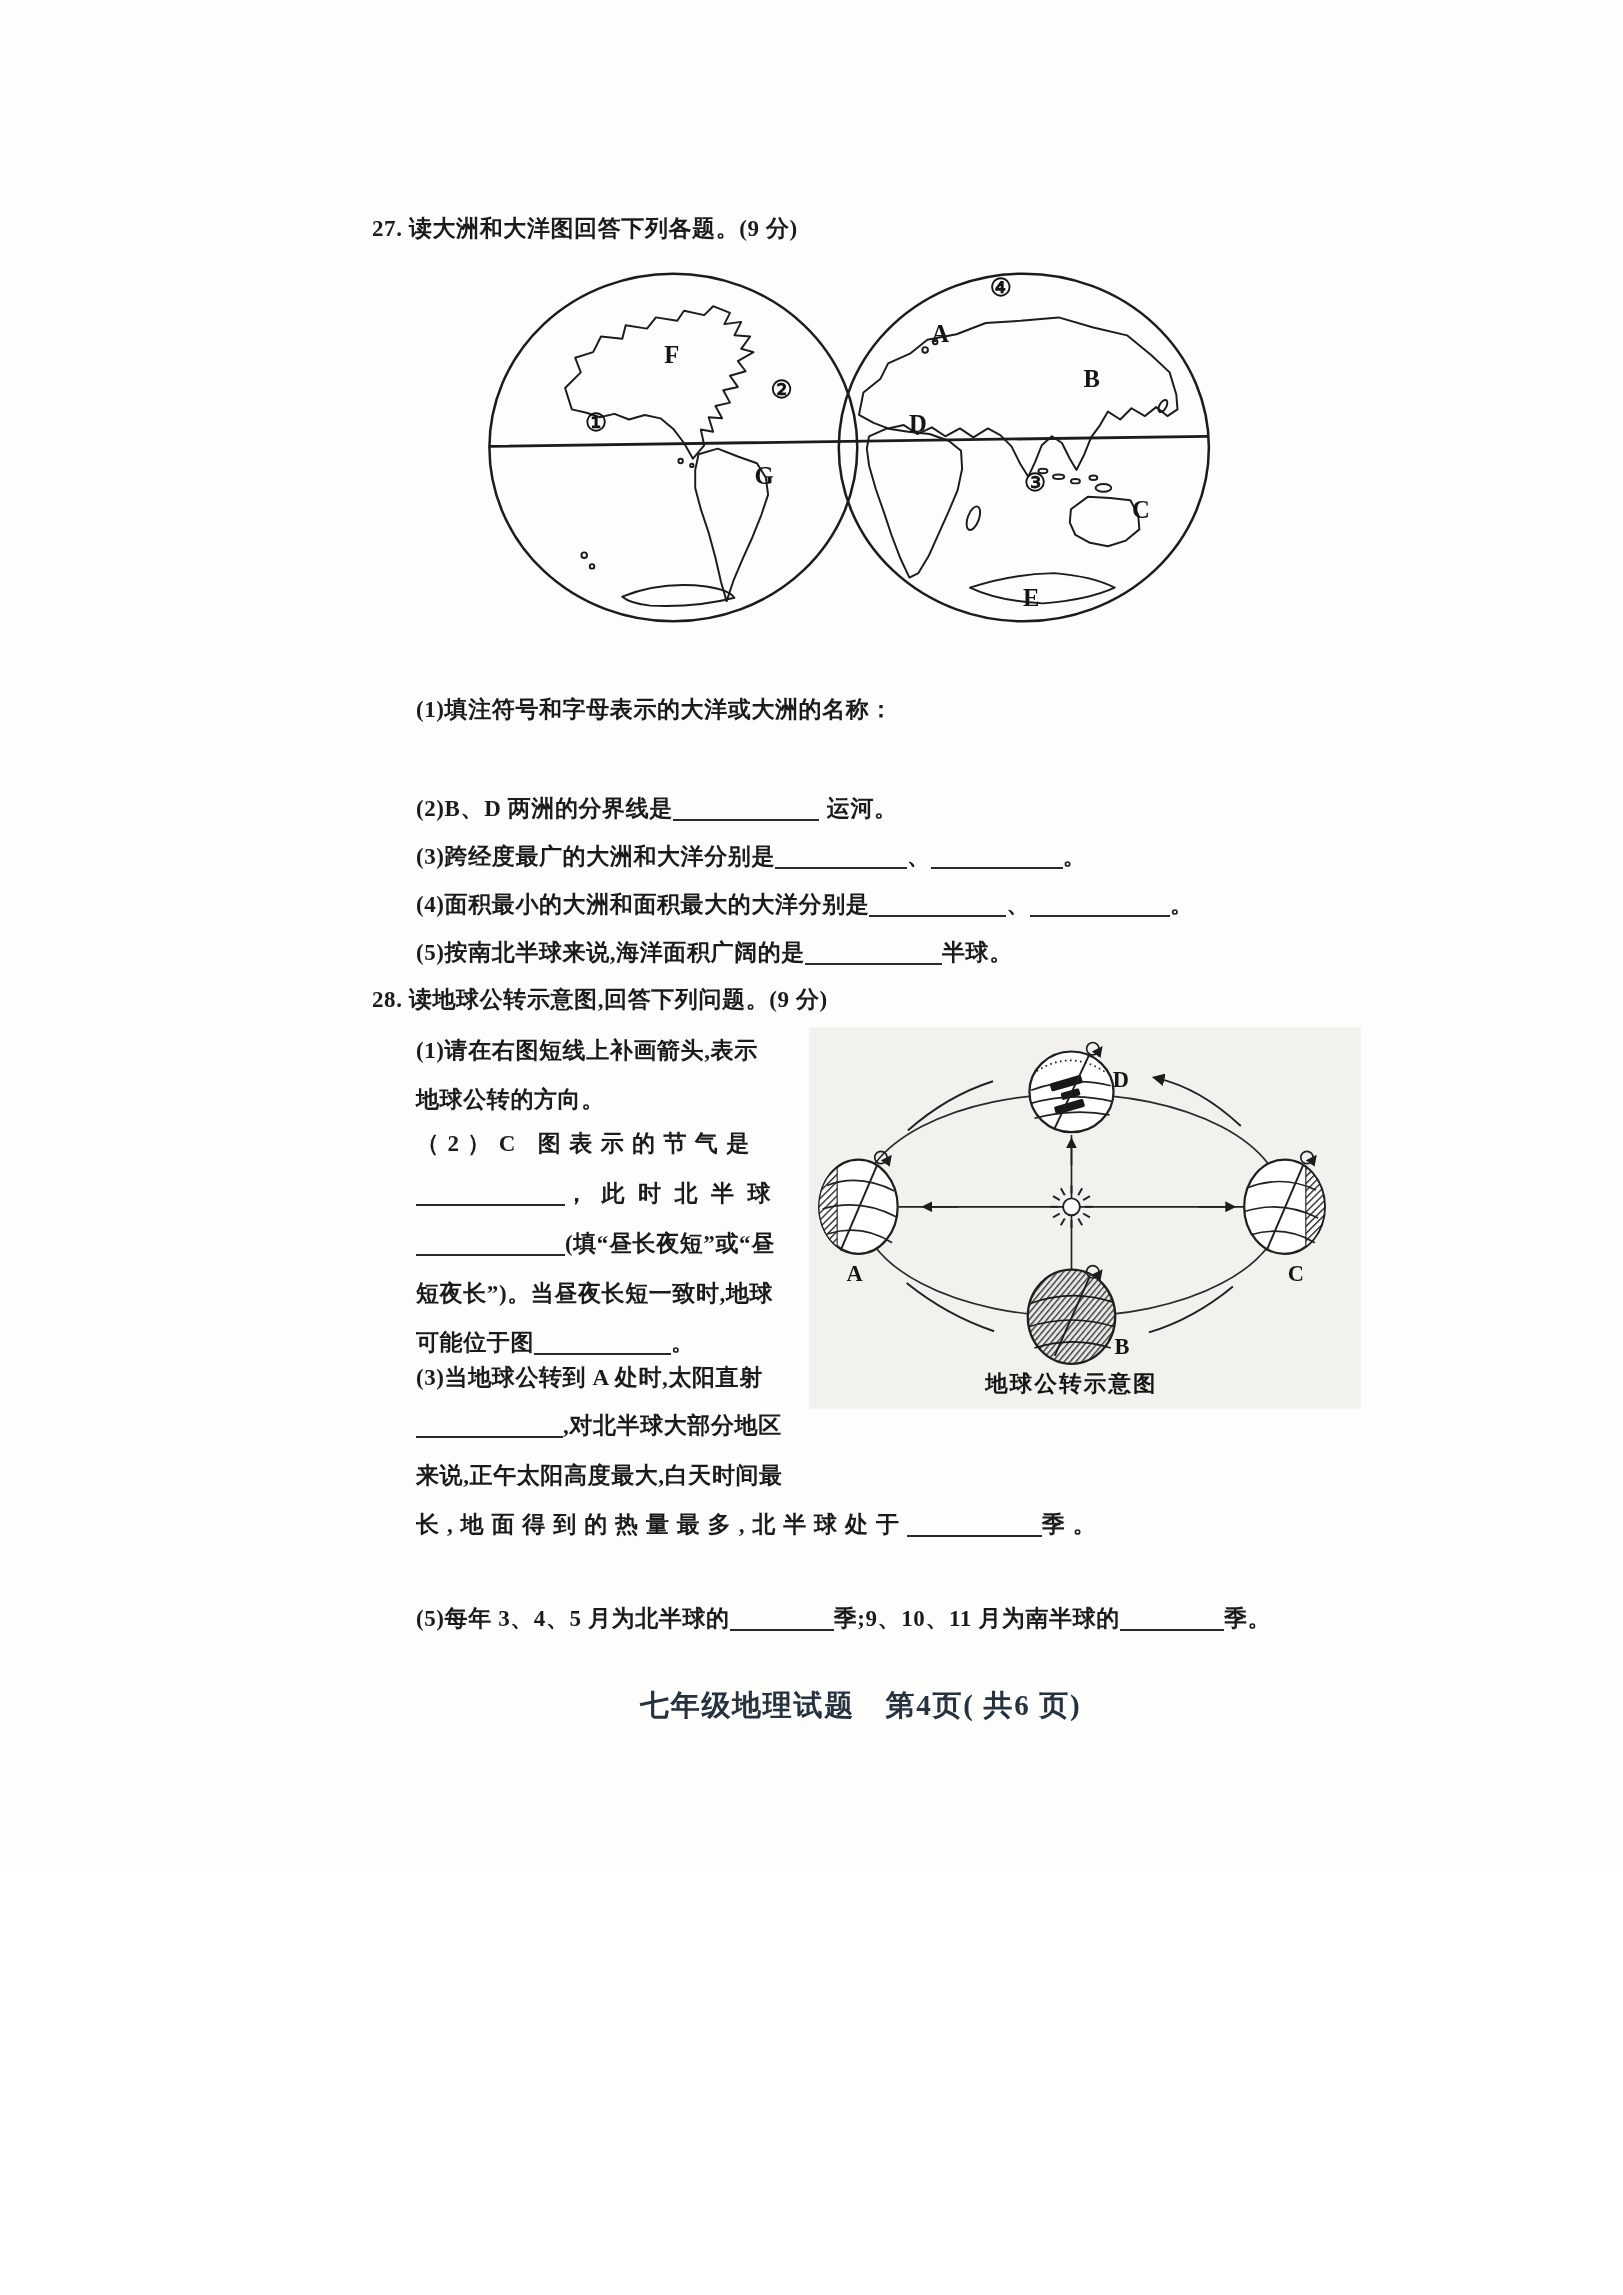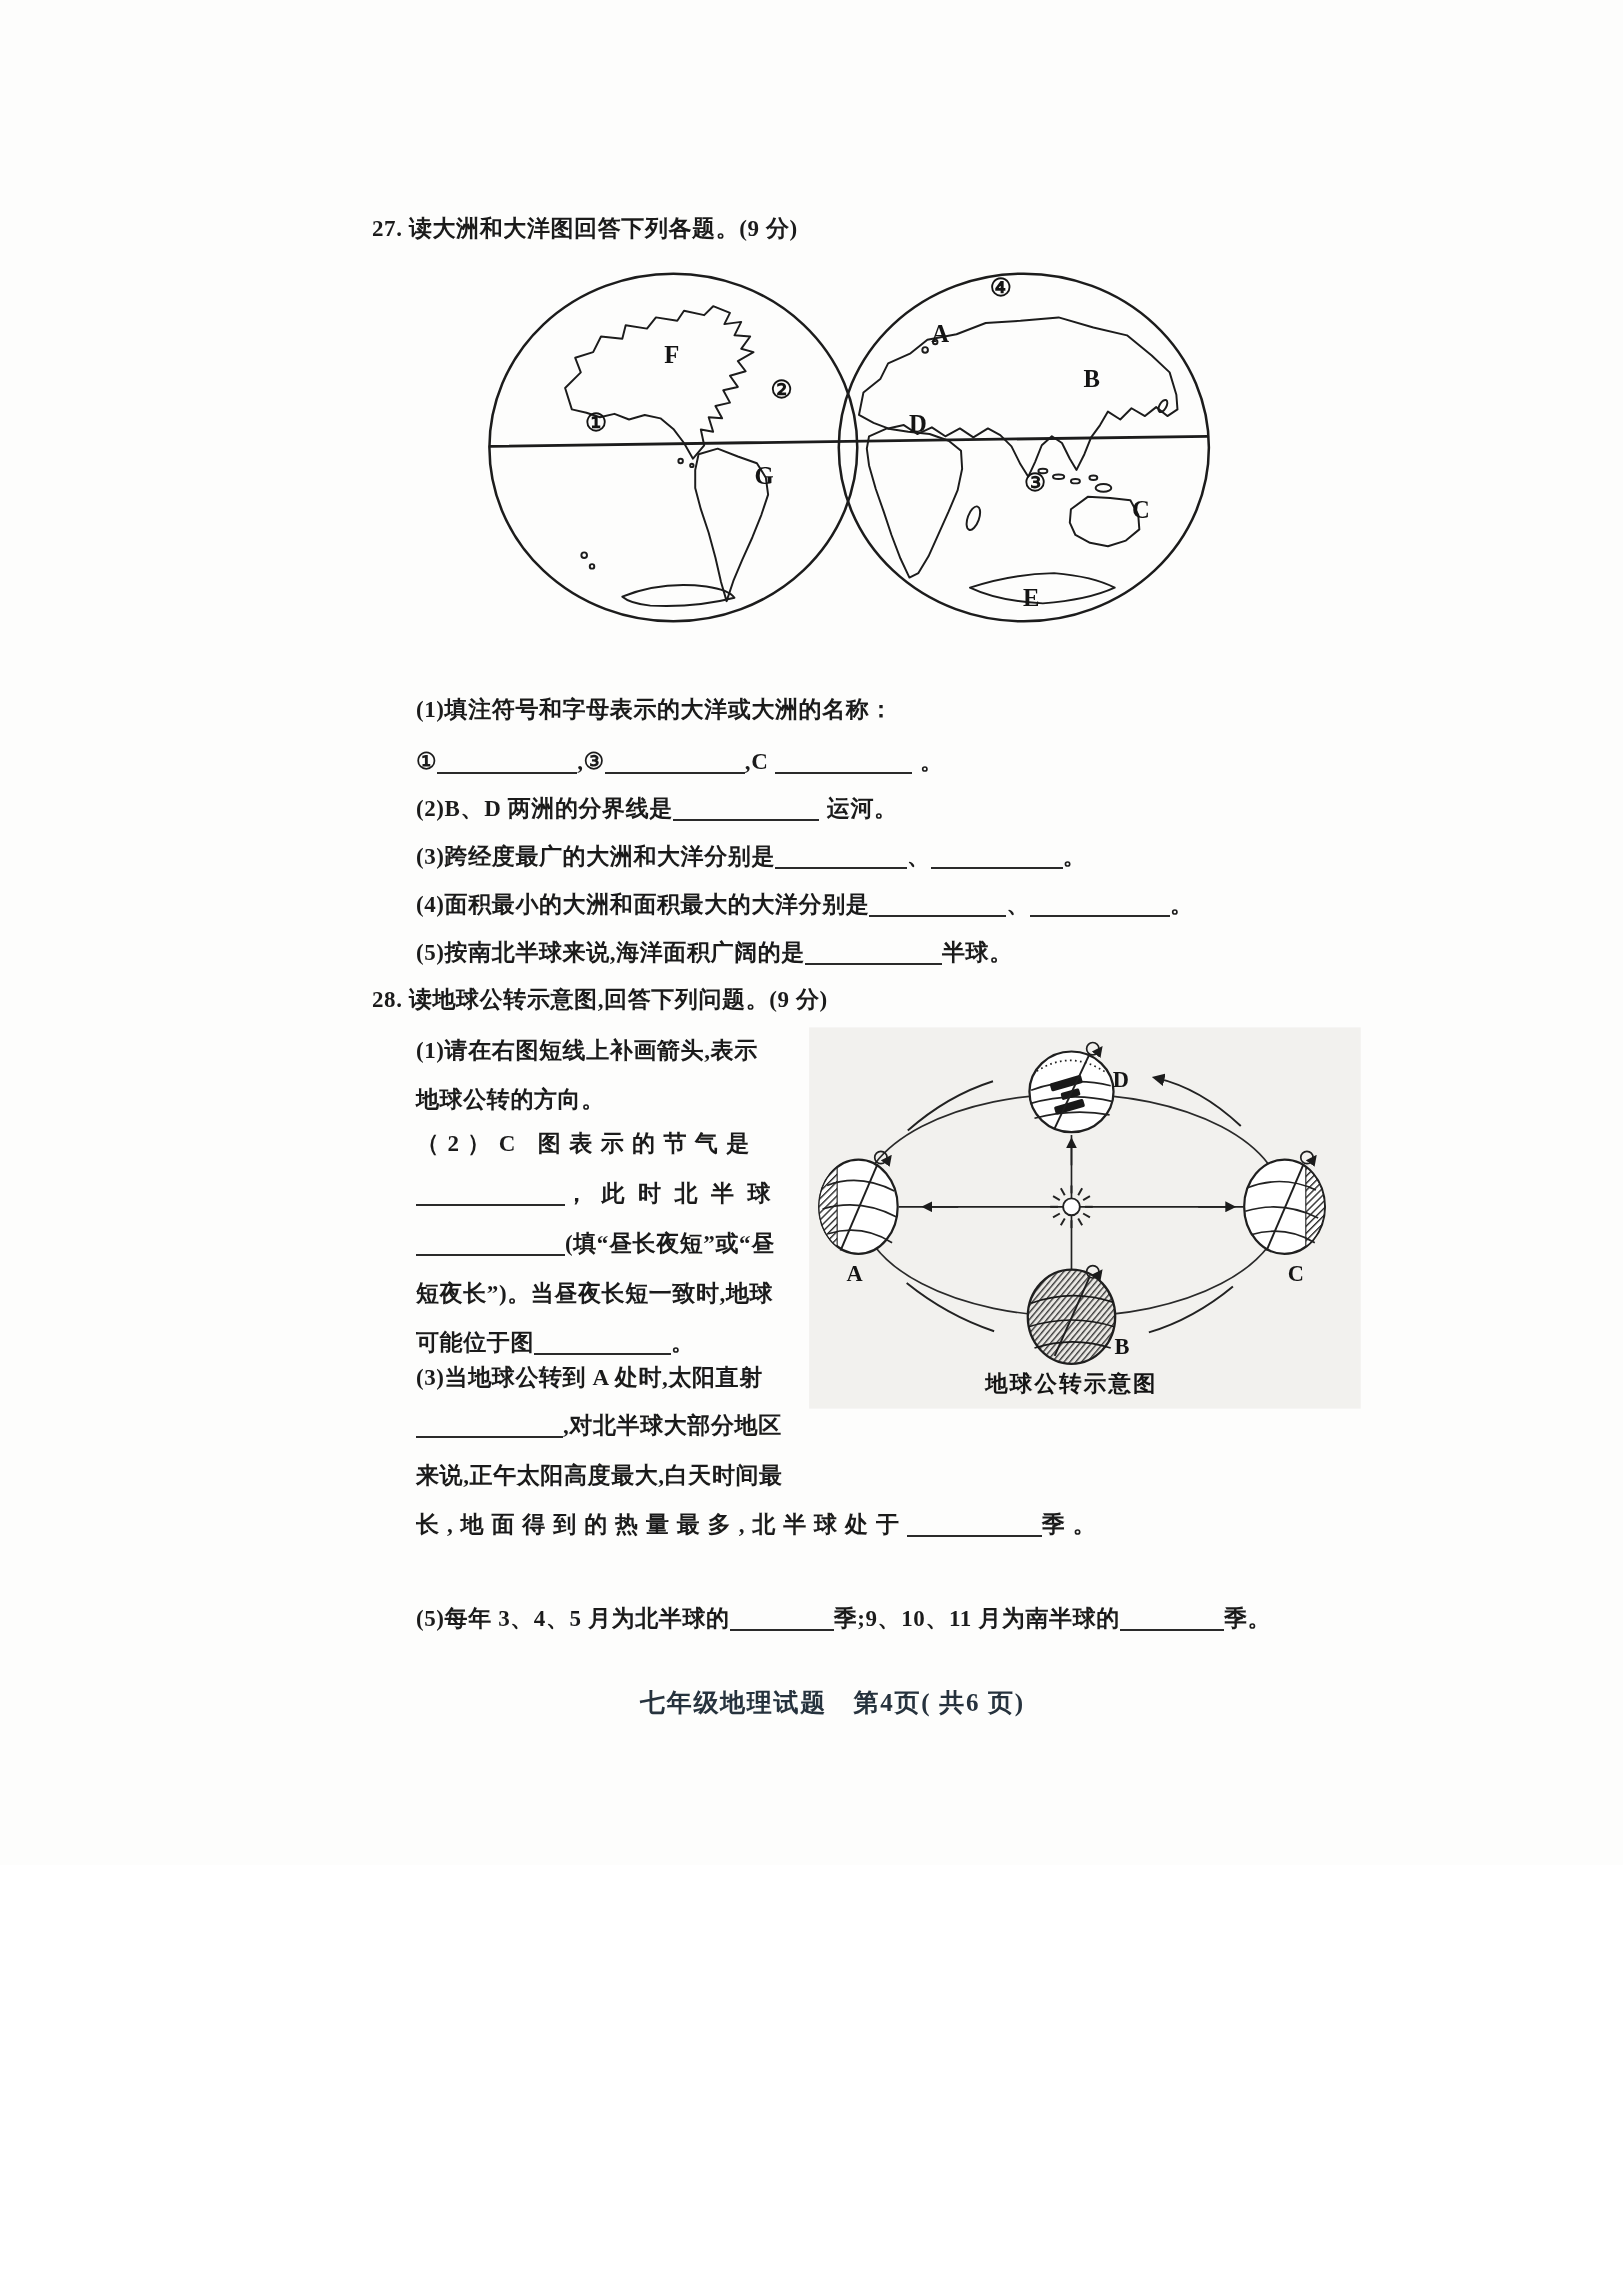--- a/index.html
+++ b/index.html
@@ -26,21 +26,21 @@
     border-bottom:2.8px solid #2a2a2a;
     height:0.9em;
     margin-bottom:-4.5px;
   }
   .wide{letter-spacing:8.4px;}
   .wide2{letter-spacing:13.5px;text-align:right;}
   .ws{letter-spacing:7.9px;}
   .footer{
     position:absolute;
     left:640px;top:1686px;
-    font-size:25px;
+    font-size:29px;
     letter-spacing:1.7px;
     font-weight:600;
     color:#26323d;
     white-space:nowrap;
   }
   .pagenum{
     position:absolute;
     left:1367px;top:2127px;
     font-size:26px;
     font-weight:400;
@@ -103,23 +103,20 @@
       <text x="819" y="131">A</text>
       <text x="1089" y="212">B</text>
       <text x="779" y="293">D</text>
       <text x="1177" y="446">C</text>
       <text x="981" y="602">E</text>
     </g>
   </svg>
 
   <div class="t" style="left:416px;top:694px">(1)填注符号和字母表示的大洋或大洲的名称：</div>
 
-  <div class="t" style="left:416px;top:746px">
-    <span>①</span><span class="blank" style="width:140px"></span><span>,③</span><span class="blank" style="width:140px"></span><span style="margin-right:6.7px">,C</span><span class="blank" style="width:137px"></span><span style="margin-left:7.9px">。</span>
-  </div>
 
   <div class="t" style="left:416px;top:793px">
     <span>(2)B、D 两洲的分界线是</span><span class="blank" style="width:146px"></span><span style="margin-left:7.9px">运河。</span>
   </div>
 
   <div class="t" style="left:416px;top:841px">
     <span>(3)跨经度最广的大洲和大洋分别是</span><span class="blank" style="width:132px"></span><span>、</span><span class="blank" style="width:132px"></span><span>。</span>
   </div>
 
   <div class="t" style="left:416px;top:889px">

